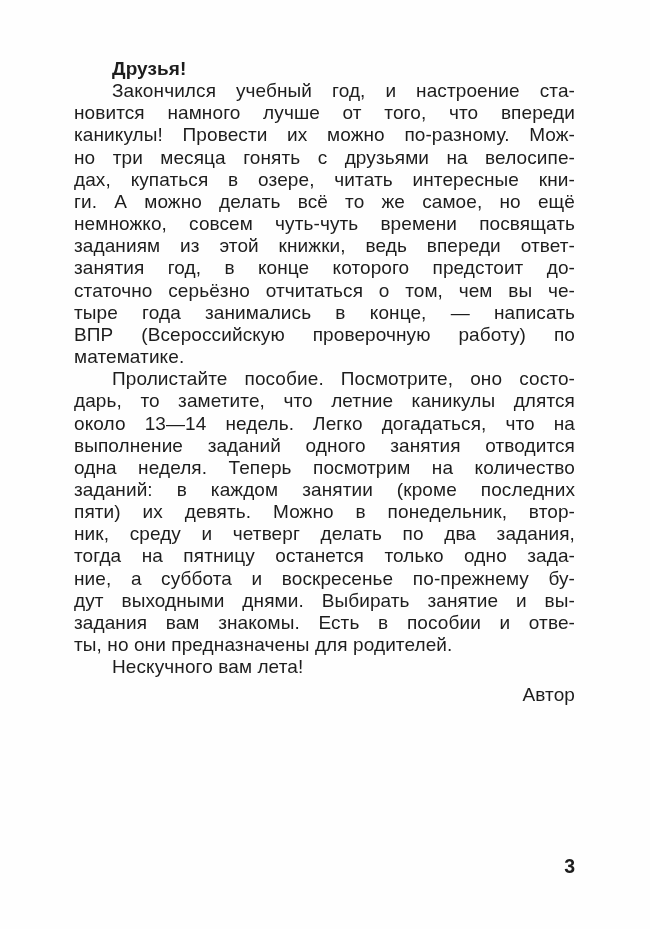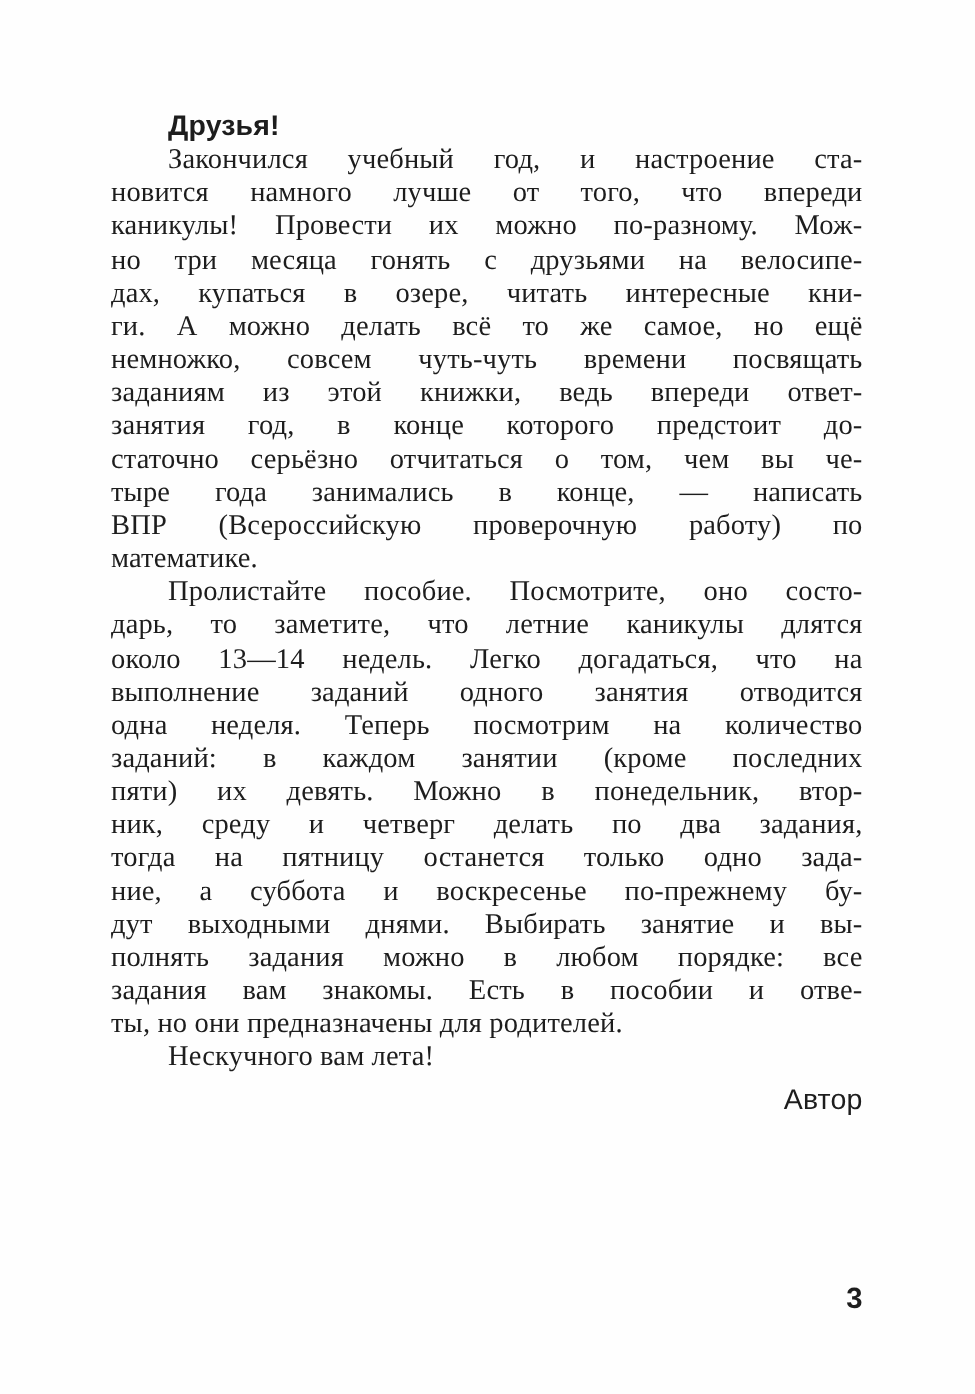--- a/index.html
+++ b/index.html
@@ -19,37 +19,36 @@
   }
   .page{
     position:relative;
     width:650px;
     height:929px;
     background:var(--bg);
   }
   .textblock{
     position:absolute;
     left:74px;
-    top:74px;
+    top:58px;
     width:501px;
     font-size:19px;
     line-height:22.15px;
     color:var(--ink);
     letter-spacing:0.1px;
   }
   .heading{
     font-weight:700;
     text-indent:38px;
     text-align:left;
   }
   .paragraph{margin:0;}
   .line{
     text-align:justify;
     text-align-last:justify;
-    font-family:Liberation Serif, serif;
   }
   .line.first{
     text-indent:38px;
   }
   .line.last{
     text-align:center;
     text-align-last:left;
   }
   .signature{
     margin-top:6px;
@@ -93,21 +92,20 @@
           <div class="line">дарь, то заметите, что летние каникулы длятся</div>
           <div class="line">около 13—14 недель. Легко догадаться, что на</div>
           <div class="line">выполнение заданий одного занятия отводится</div>
           <div class="line">одна неделя. Теперь посмотрим на количество</div>
           <div class="line">заданий: в каждом занятии (кроме последних</div>
           <div class="line">пяти) их девять. Можно в понедельник, втор-</div>
           <div class="line">ник, среду и четверг делать по два задания,</div>
           <div class="line">тогда на пятницу останется только одно зада-</div>
           <div class="line">ние, а суббота и воскресенье по-прежнему бу-</div>
           <div class="line">дут выходными днями. Выбирать занятие и вы-</div>
-          <div class="line">полнять задания можно в любом порядке: все</div>
           <div class="line">задания вам знакомы. Есть в пособии и отве-</div>
           <div class="line last">ты, но они предназначены для родителей.</div>
         </div>
         <div class="paragraph">
           <div class="line first last">Нескучного вам лета!</div>
         </div>
       </div>
     <div class="signature">Автор</div>
   </div>
   <div class="pagenum">3</div>

